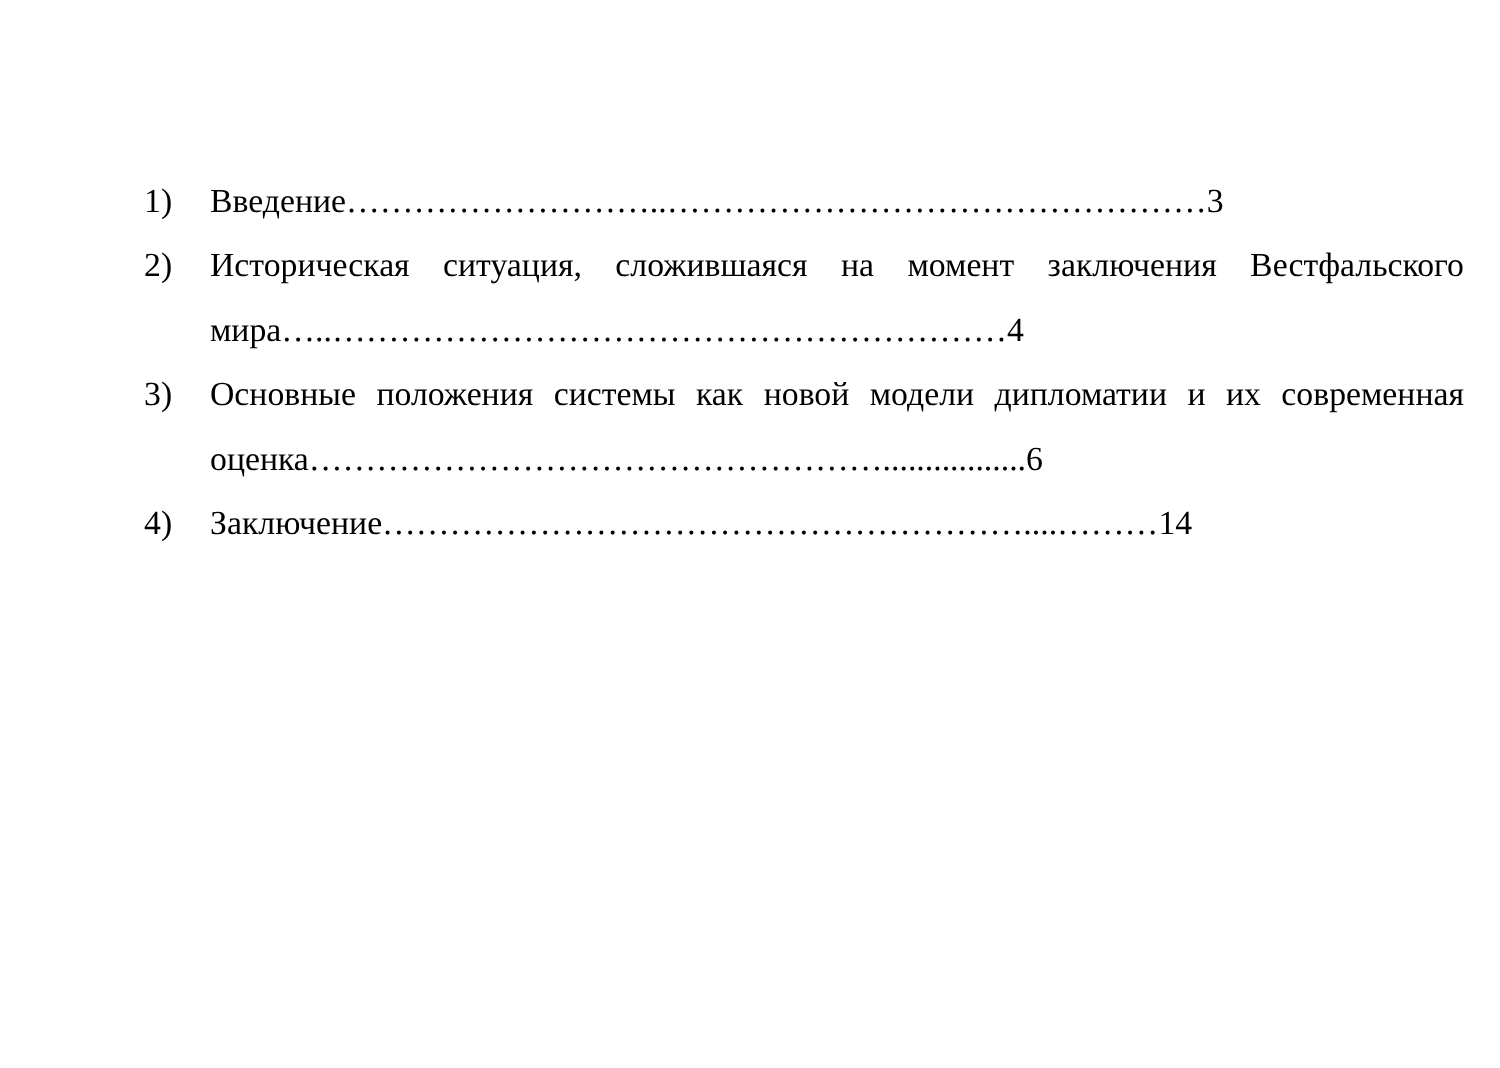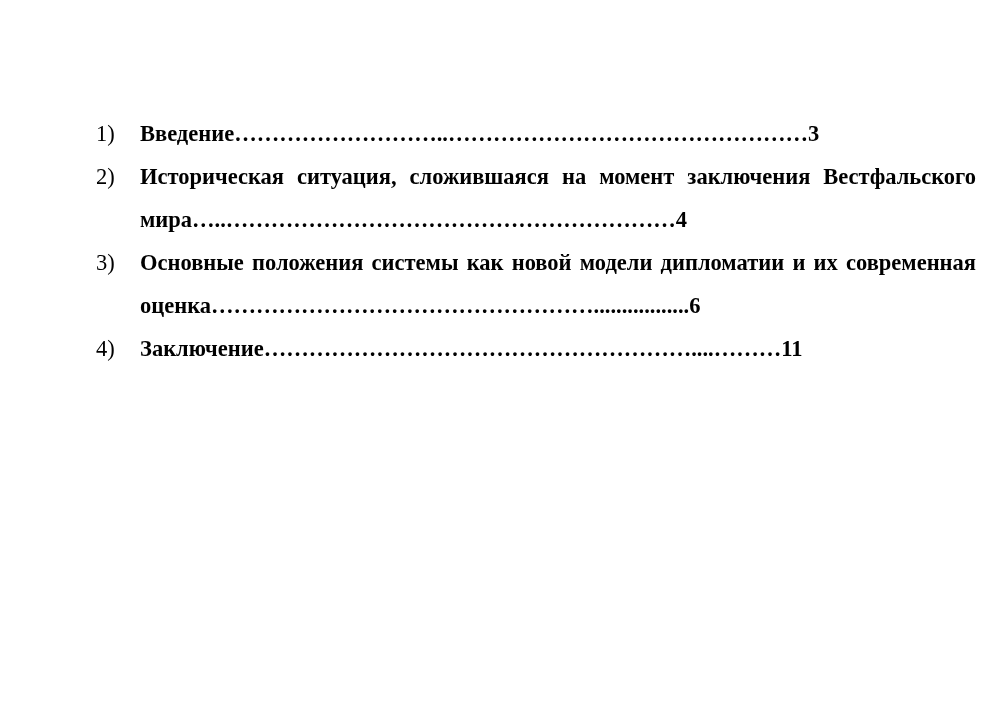--- a/index.html
+++ b/index.html
@@ -35,21 +35,20 @@
   }
   .toc-num {
     width: 44px;
     flex: 0 0 44px;
     text-align: left;
     white-space: nowrap;
   }
   .toc-body {
     flex: 1 1 auto;
     text-align: justify;
-    font-weight: bold;
   }
   .toc-text {
     white-space: pre-wrap;
   }
   .toc-page {
     white-space: pre;
   }
 </style>
 </head>
 <body>
@@ -67,17 +66,17 @@
       <span class="toc-body"><span class="toc-text">Историческая ситуация, сложившаяся на момент заключения Вестфальского мира…..……………………………………………………</span><span class="toc-page">4</span></span>
     </div>
 
     <div class="toc-entry">
       <span class="toc-num">3)</span>
       <span class="toc-body"><span class="toc-text">Основные положения системы как новой модели дипломатии и их современная оценка…………………………………………….................</span><span class="toc-page">6</span></span>
     </div>
 
     <div class="toc-entry">
       <span class="toc-num">4)</span>
-      <span class="toc-body"><span class="toc-text">Заключение…………………………………………………....………</span><span class="toc-page">11</span></span>
+      <span class="toc-body"><span class="toc-text">Заключение…………………………………………………....………</span><span class="toc-page">14</span></span>
     </div>
 
   </div>
 </div>
 
 </body></html>

